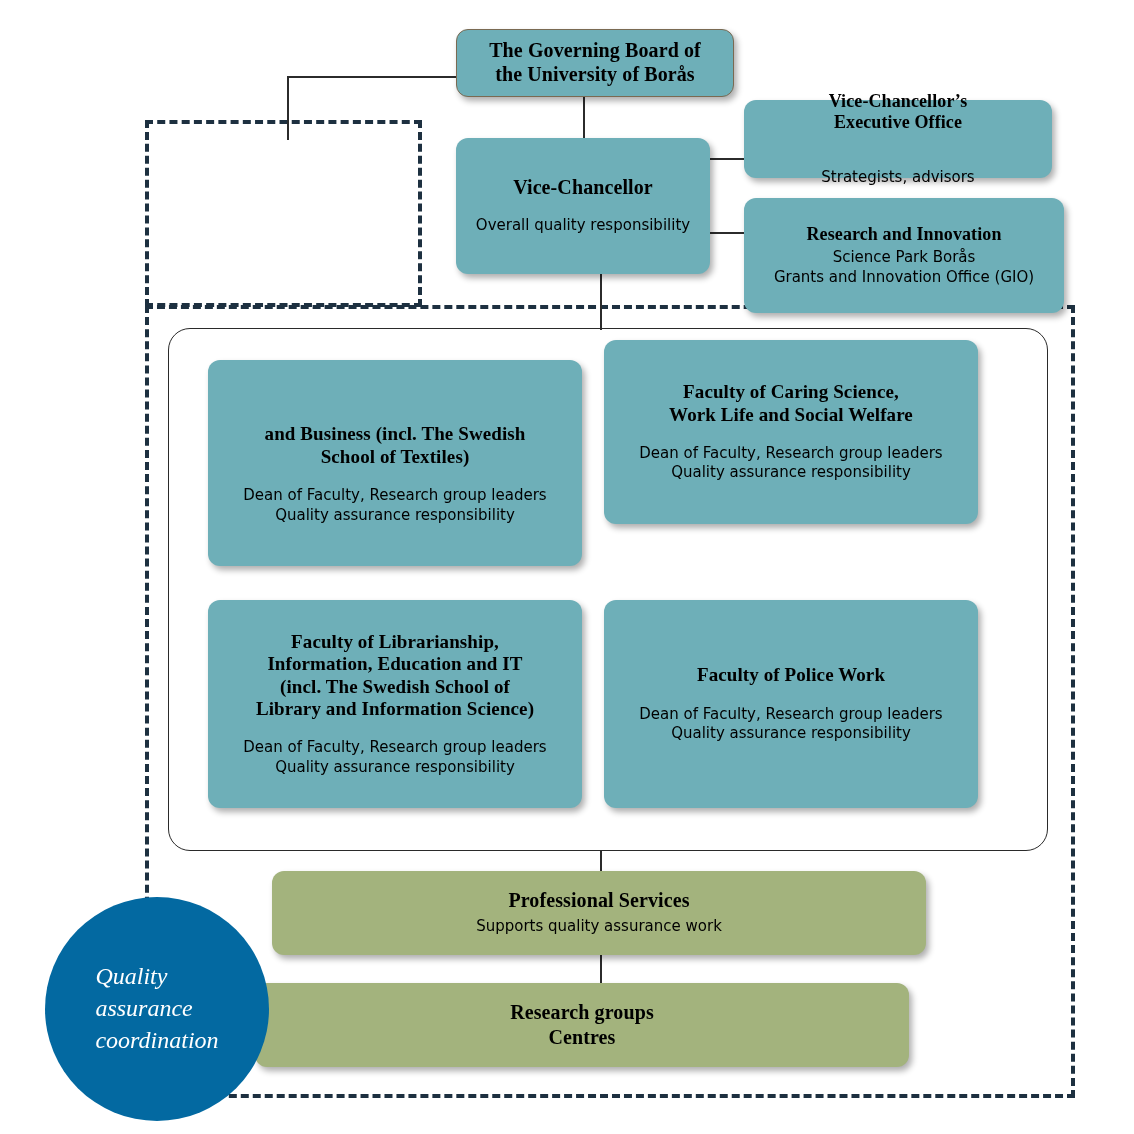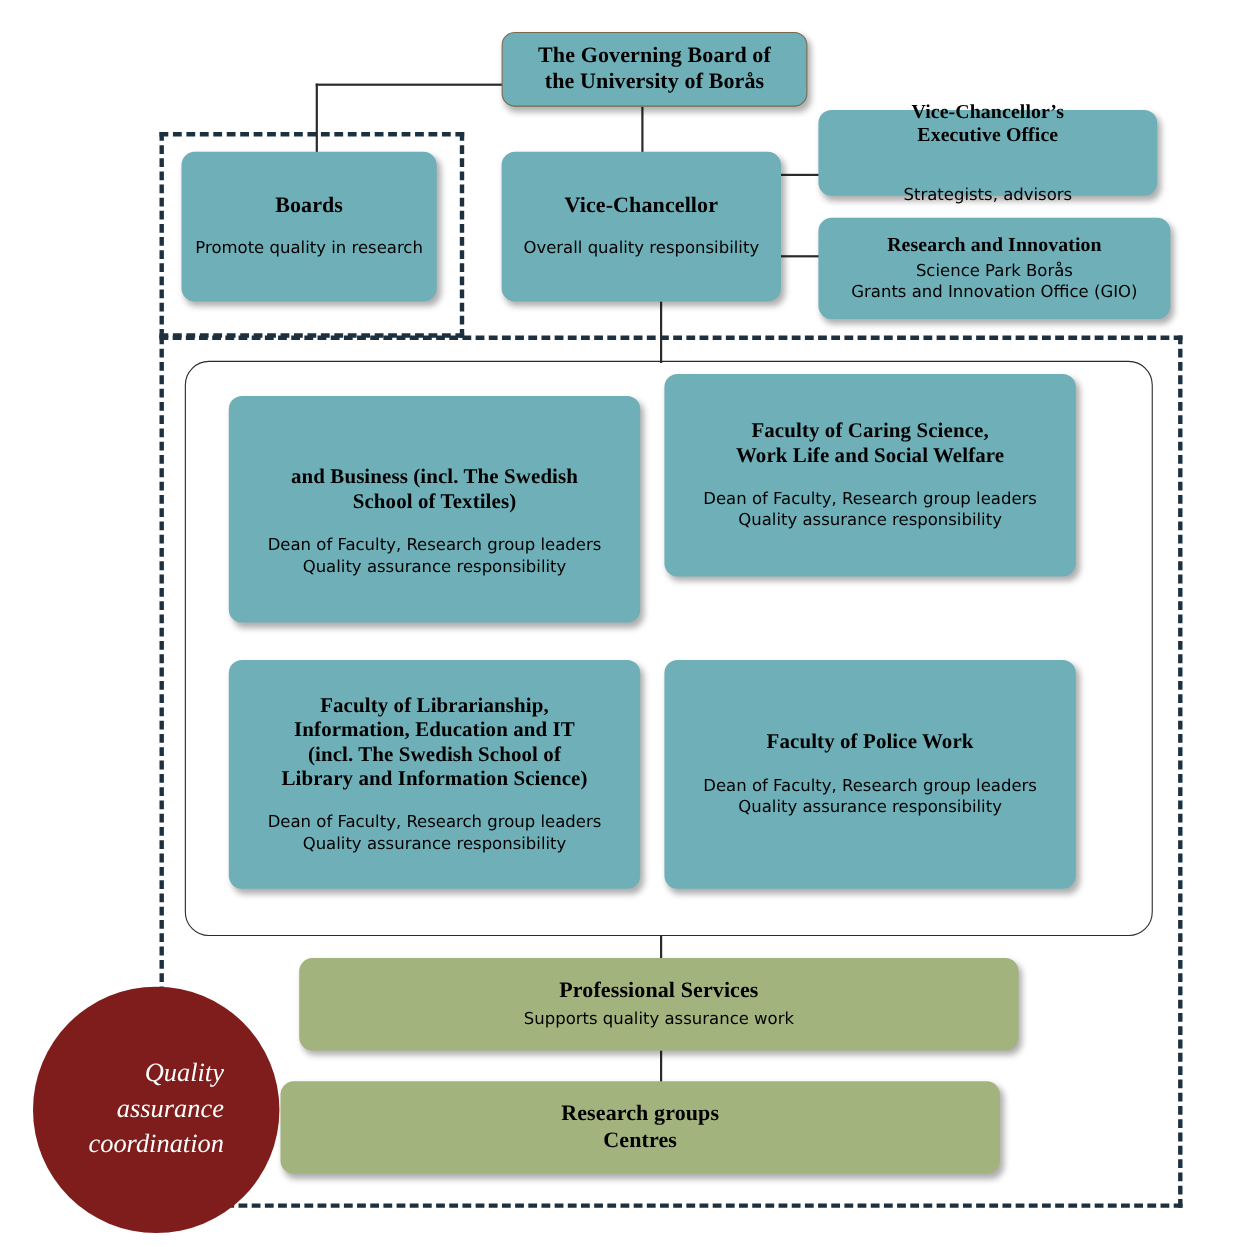--- a/index.html
+++ b/index.html
@@ -67,21 +67,21 @@
   #node-vice-chancellor .title { font-size: 20px; margin-bottom: 16px; }
   #node-vice-chancellor .sub { font-size: 15px; }
 
   #node-exec-office {
     left: 744px; top: 100px; width: 308px; height: 78px; gap: 32px;
   }
   #node-exec-office .title { font-size: 18px; margin-bottom: 3px; }
   #node-exec-office .sub { font-size: 15px; }
 
   #node-research-innovation {
-    left: 744px; top: 198px; width: 320px; height: 92px;
+    left: 744px; top: 198px; width: 320px; height: 115px;
   }
   #node-research-innovation .title { font-size: 18px; margin-bottom: 3px; }
   #node-research-innovation .sub { font-size: 15px; }
 
   .faculty { width: 374px; }
   #node-faculty-textiles   { left: 208px; top: 360px; height: 206px; }
   #node-faculty-caring     { left: 604px; top: 340px; height: 184px; }
   #node-faculty-library    { left: 208px; top: 600px; height: 208px; }
   #node-faculty-police     { left: 604px; top: 600px; height: 208px; }
   .faculty .title { font-size: 19px; margin-bottom: 18px; }
@@ -141,28 +141,28 @@
   
   #conn-vc-panel    { left: 600px;  top: 274px; height: 56px; }
   
   #conn-panel-ps    { left: 600px;  top: 850px; height: 23px; }
   
   #conn-ps-rg       { left: 600px;  top: 955px; height: 30px; }
 
   
   #circle-quality-coordination {
     position: absolute;
-    left: 30px; top: 897px;
+    left: 45px; top: 897px;
     width: 224px; height: 224px;
     border-radius: 50%;
-    background: #7f1d1d;
+    background: #0369a1;
     display: flex;
     align-items: center;
     justify-content: center;
-    text-align: right;
+    text-align: left;
     z-index: 8;
   }
   #circle-quality-coordination .circle-label {
     font-family: "Liberation Serif", serif;
     font-style: italic;
     color: #ffffff;
     font-size: 24px;
     line-height: 1.33;
     padding: 0 18px;
   }
@@ -186,24 +186,20 @@
   <div class="conn v" id="conn-panel-ps"></div>
   <div class="conn v" id="conn-ps-rg"></div>
 
   <div class="node teal" id="node-governing-board">
     <div class="title">
       <span>The Governing Board of</span><br>
       <span>the University of Borås</span>
     </div>
   </div>
 
-  <div class="node teal" id="node-boards">
-    <div class="title">Boards</div>
-    <div class="sub">Promote quality in research</div>
-  </div>
 
   <div class="node teal" id="node-vice-chancellor">
     <div class="title">Vice-Chancellor</div>
     <div class="sub">Overall quality responsibility</div>
   </div>
 
   <div class="node teal" id="node-exec-office">
     <div class="title">
       <span>Vice-Chancellor’s</span><br>
       <span>Executive Office</span>

